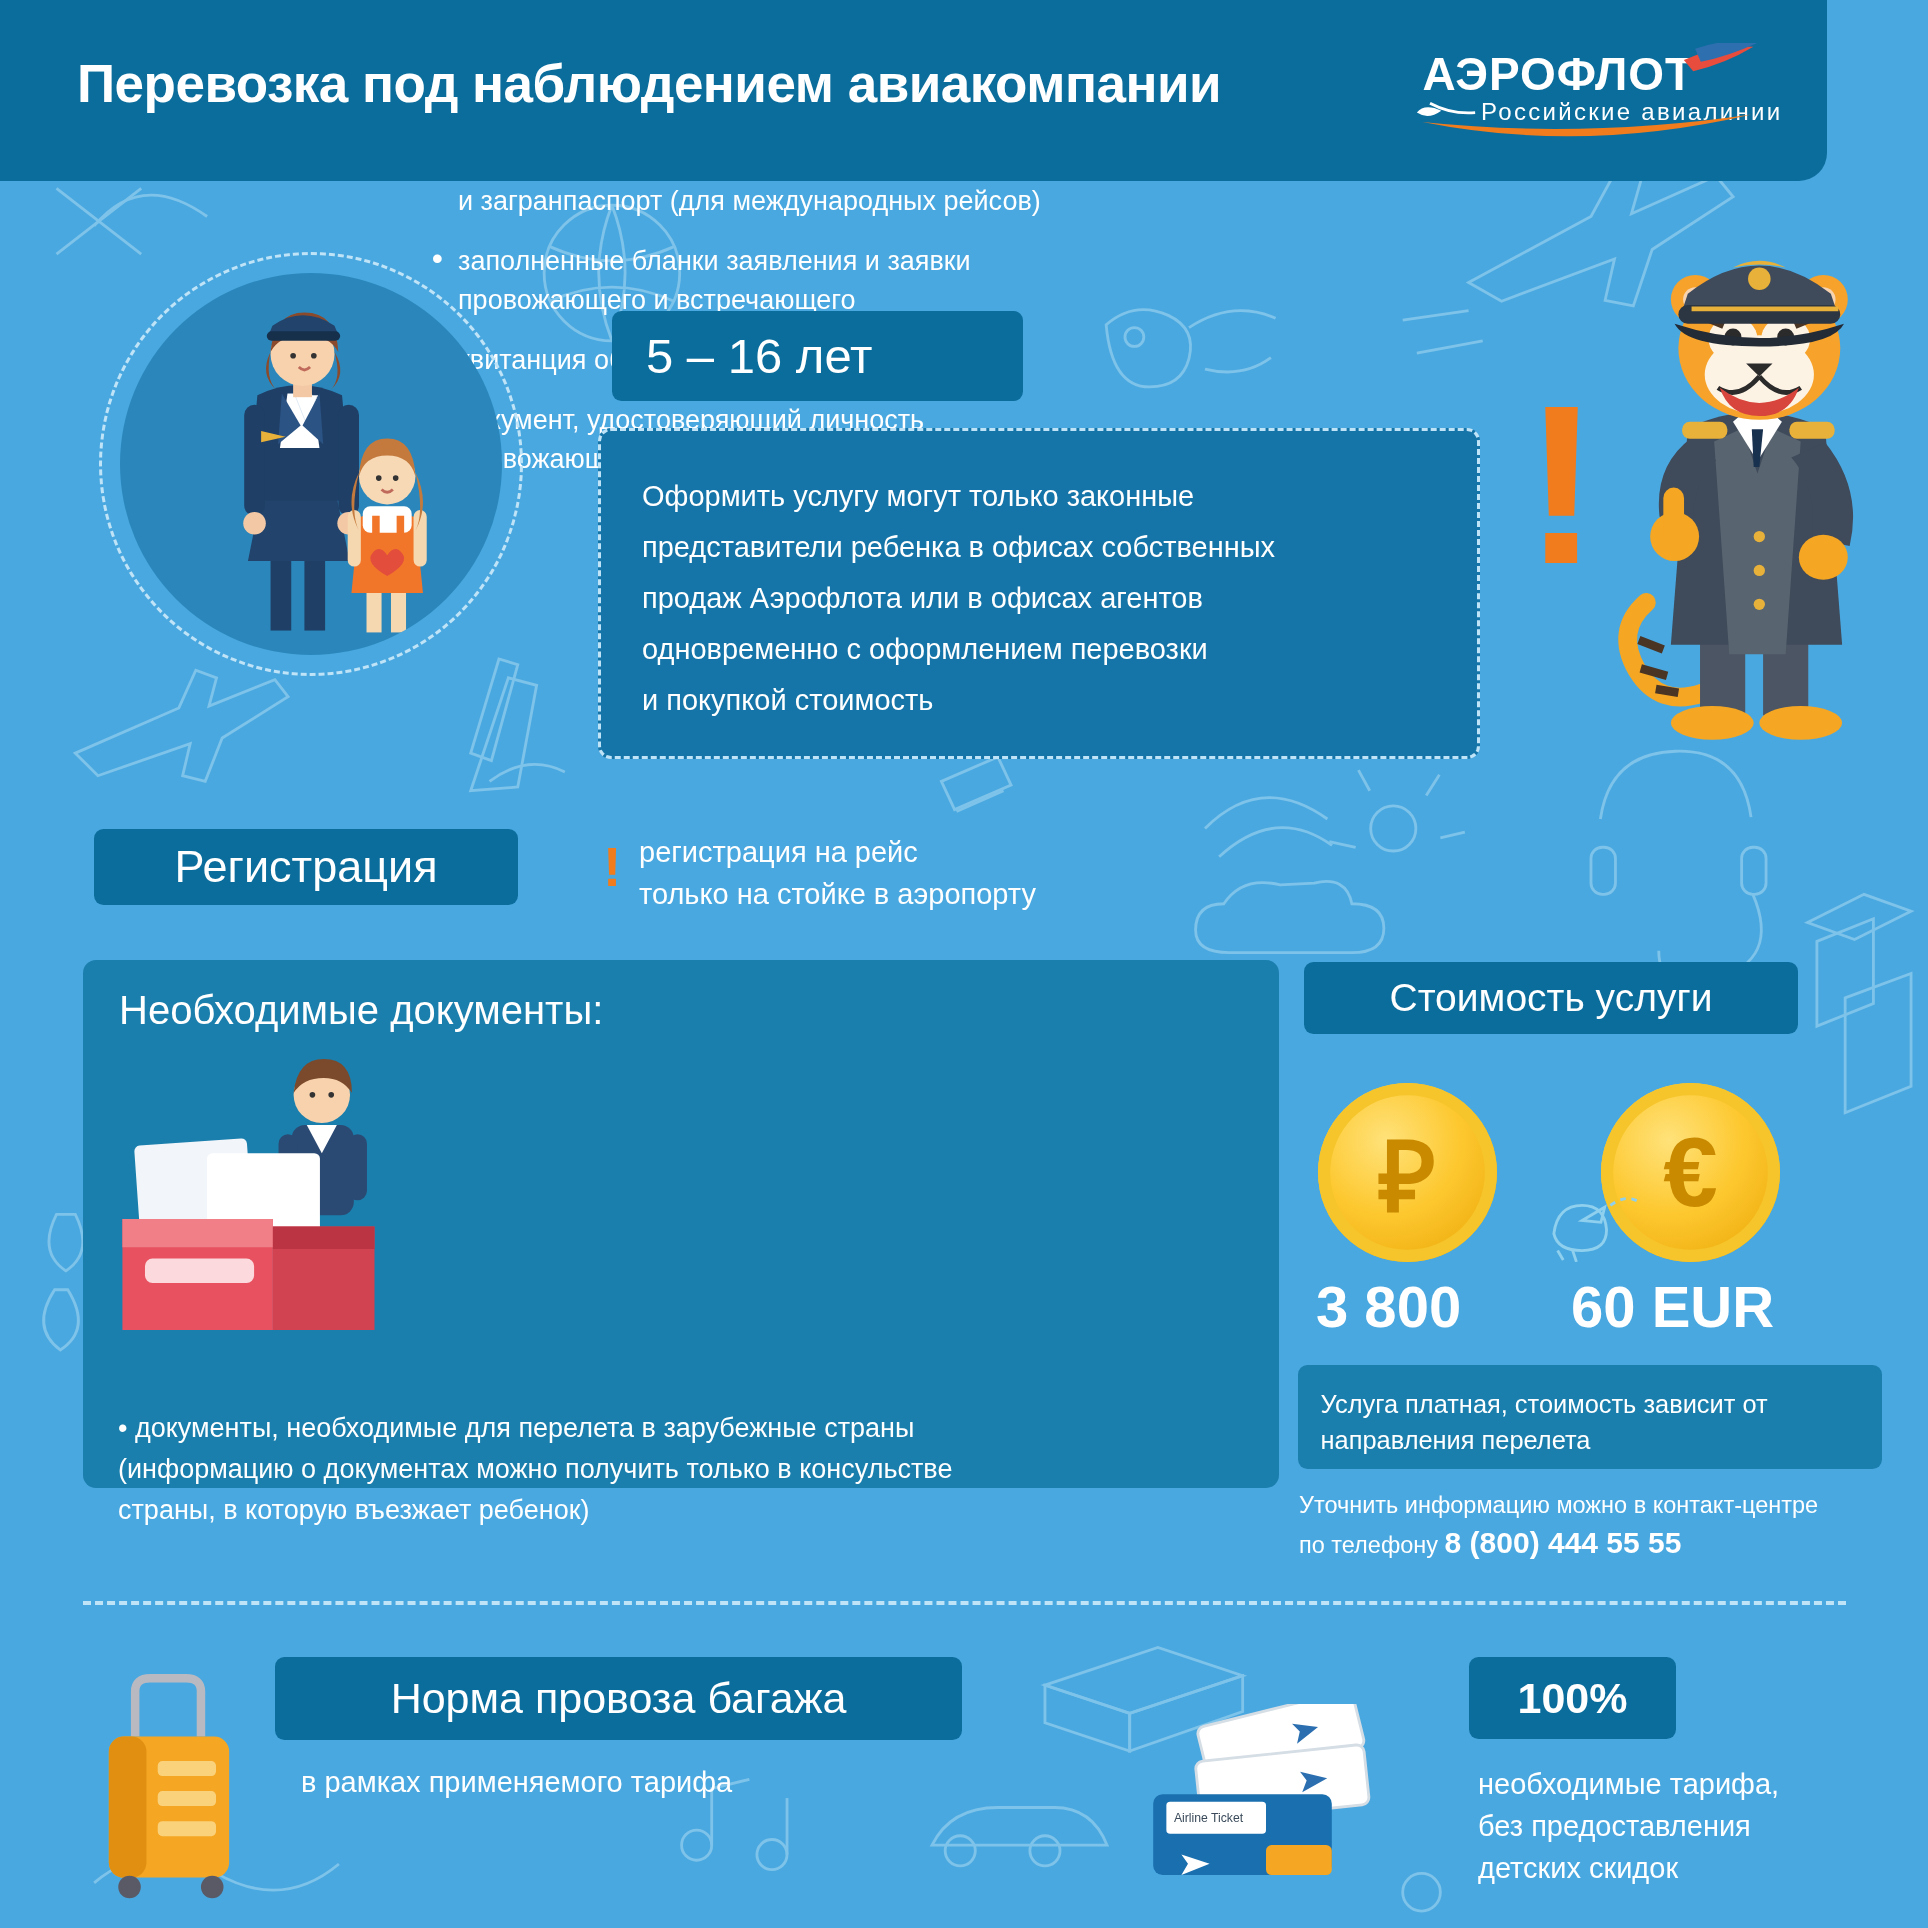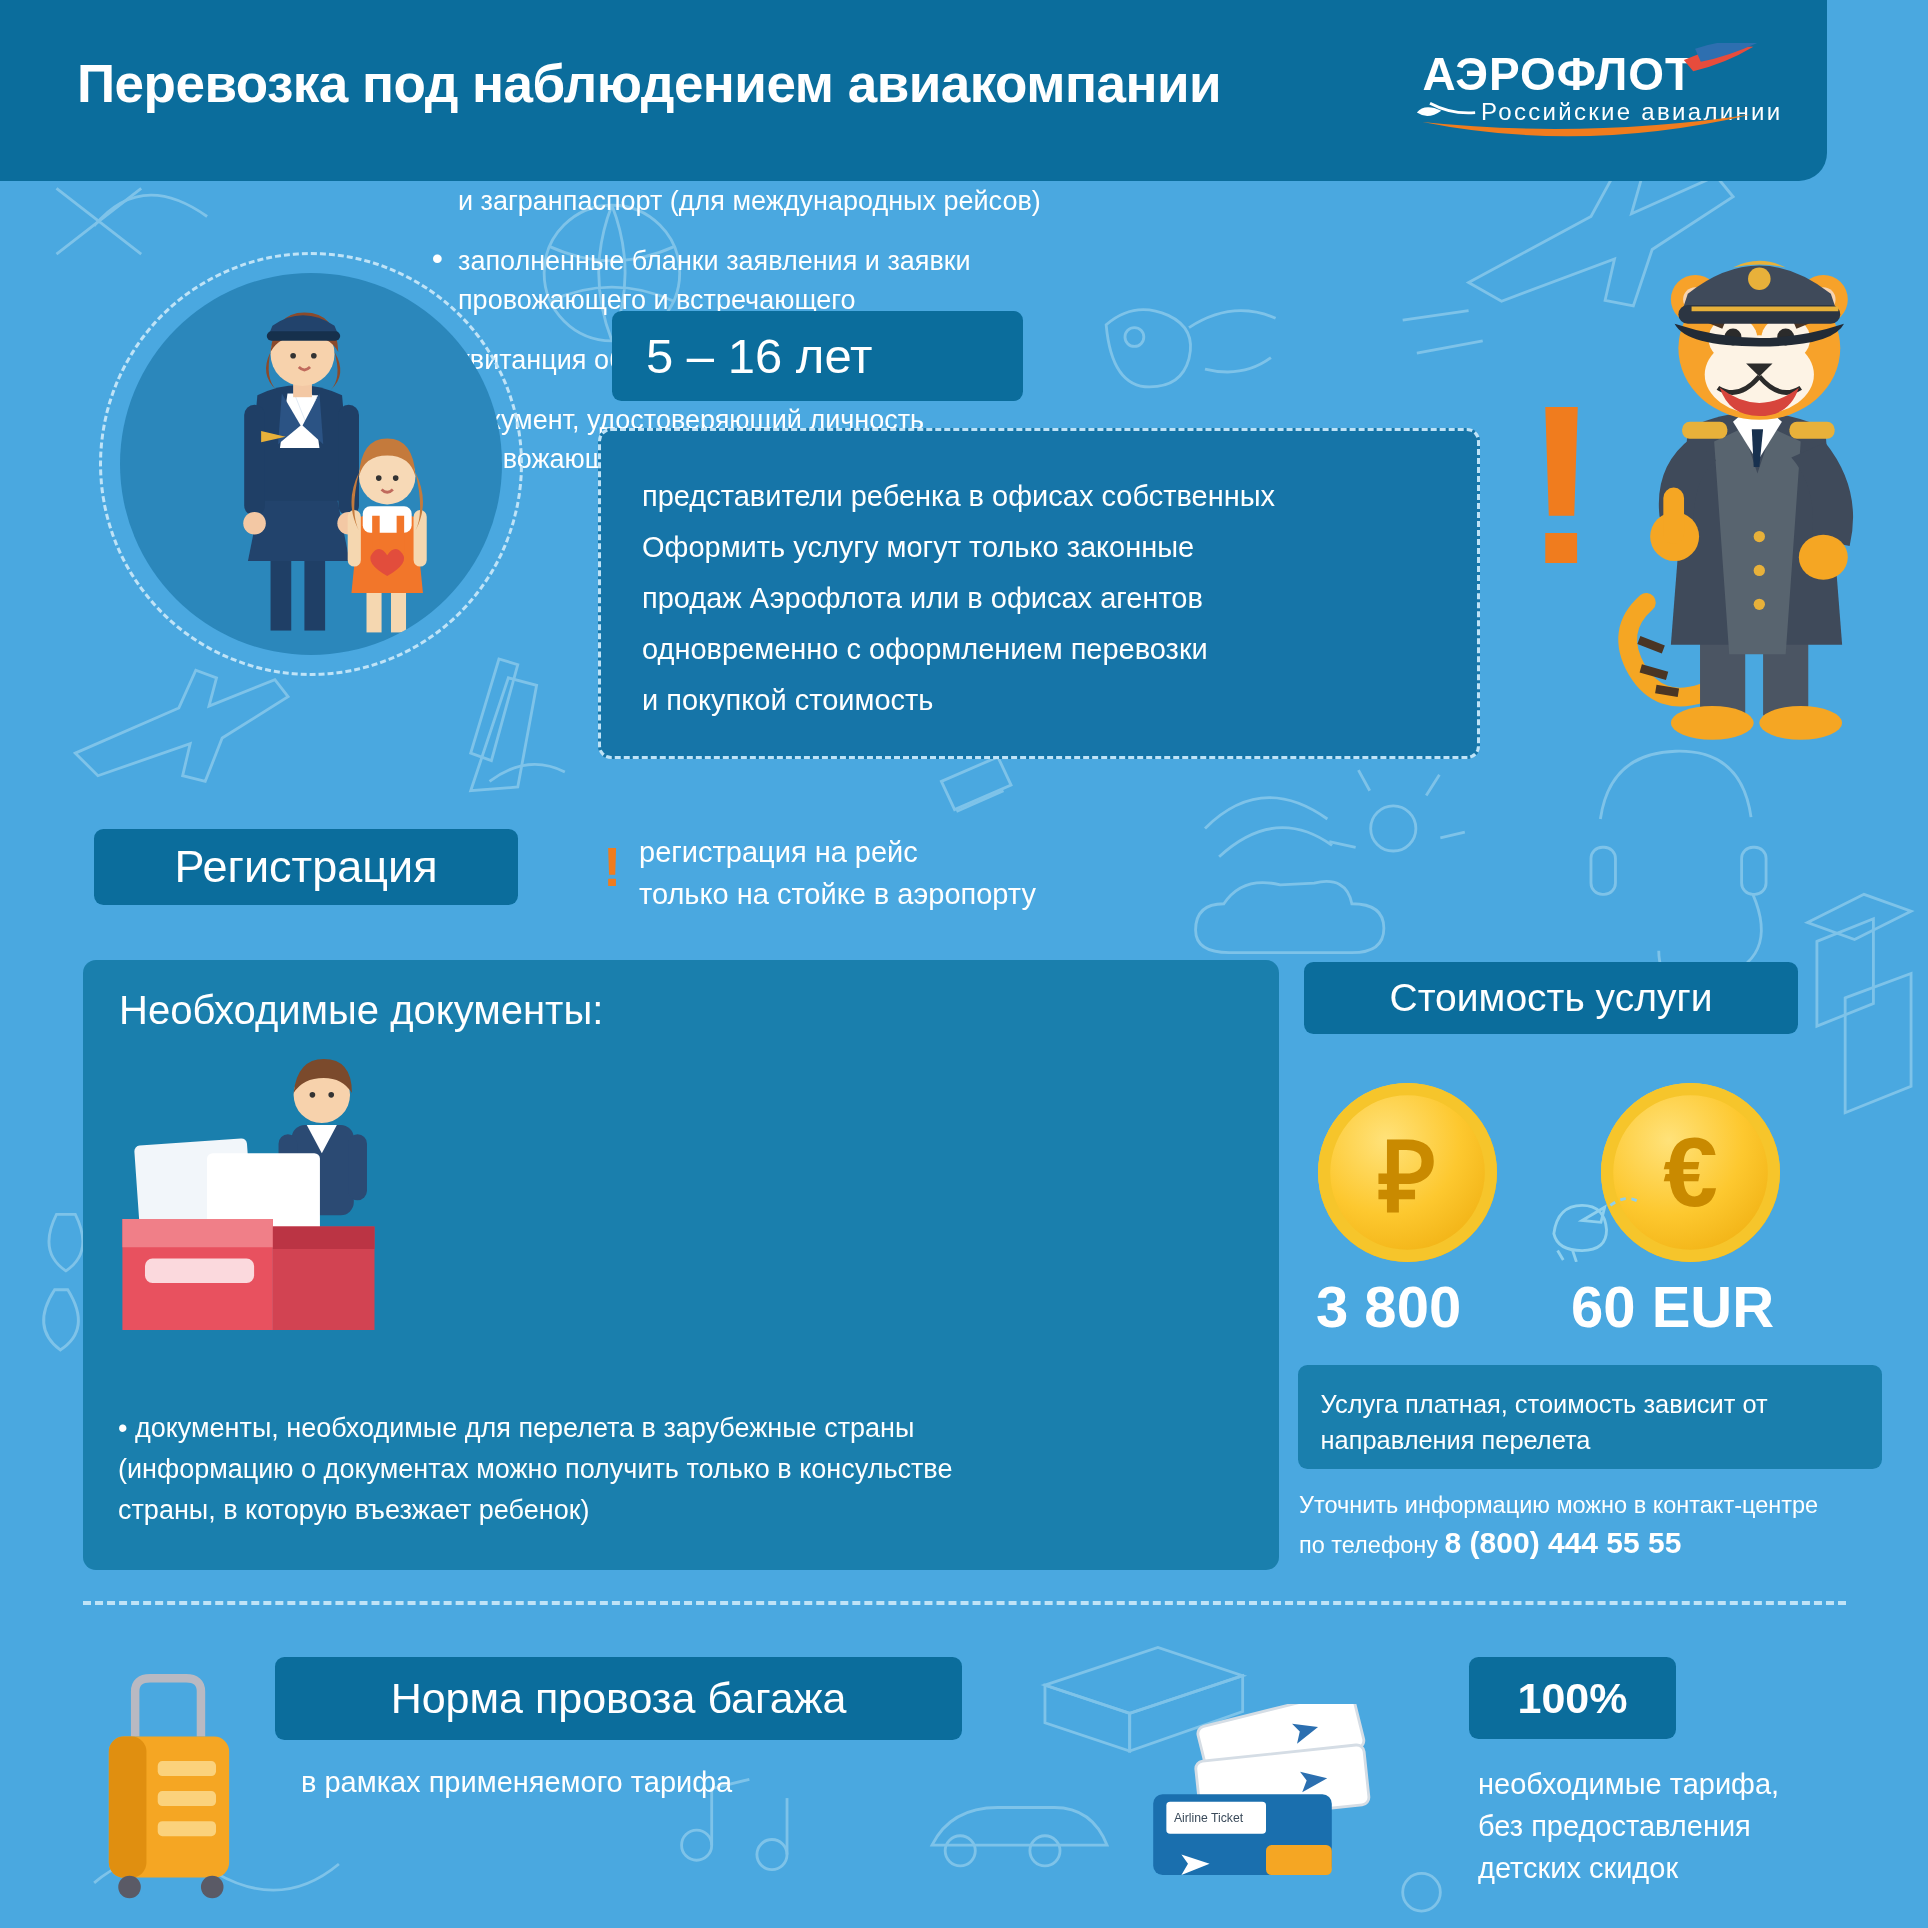--- a/index.html
+++ b/index.html
@@ -54,21 +54,21 @@
   .dashed-box p{
     margin:0;padding:0;font-size:29px;line-height:51px;color:#ffffff;
   }
   .dashed-inner{position:absolute;left:41px;top:40px;right:28px;}
   
   .excl{
     color:#f07c1e;font-weight:bold;
   }
   
   .docs-panel{
-    position:absolute;left:83px;top:960px;width:1196px;height:610px;
+    position:absolute;left:83px;top:960px;width:1196px;height:528px;
     background:#1a7fad;border-radius:13px;z-index:2;
   }
   .docs-title{
     position:absolute;left:36px;top:28px;font-size:40px;color:#ffffff;font-weight:normal;
   }
   .docs-list{
     position:absolute;left:428px;top:104px;width:744px;
   }
   .docs-list li{
     font-size:27px;line-height:39px;margin-bottom:21px;color:#ffffff;
@@ -275,22 +275,22 @@
     </svg>
   </div>
 </div>
 
 <div class="tagbox" style="left:612px;top:311px;width:377px;height:90px;font-size:49px;justify-content:flex-start;padding-left:34px;">
   <span>5 – 16 лет</span>
 </div>
 
 <div class="dashed-box">
   <div class="dashed-inner">
+    <p>Оформить услугу могут только законные</p>
     <p>представители ребенка в офисах собственных</p>
-    <p>Оформить услугу могут только законные</p>
     <p>продаж Аэрофлота или в офисах агентов</p>
     <p>одновременно с оформлением перевозки</p>
     <p>и покупкой стоимость</p>
   </div>
 </div>
 
 <div class="bigexcl">!</div>
 
 <div class="tiger">
   <svg width="311" height="527" viewBox="0 0 330 560">

